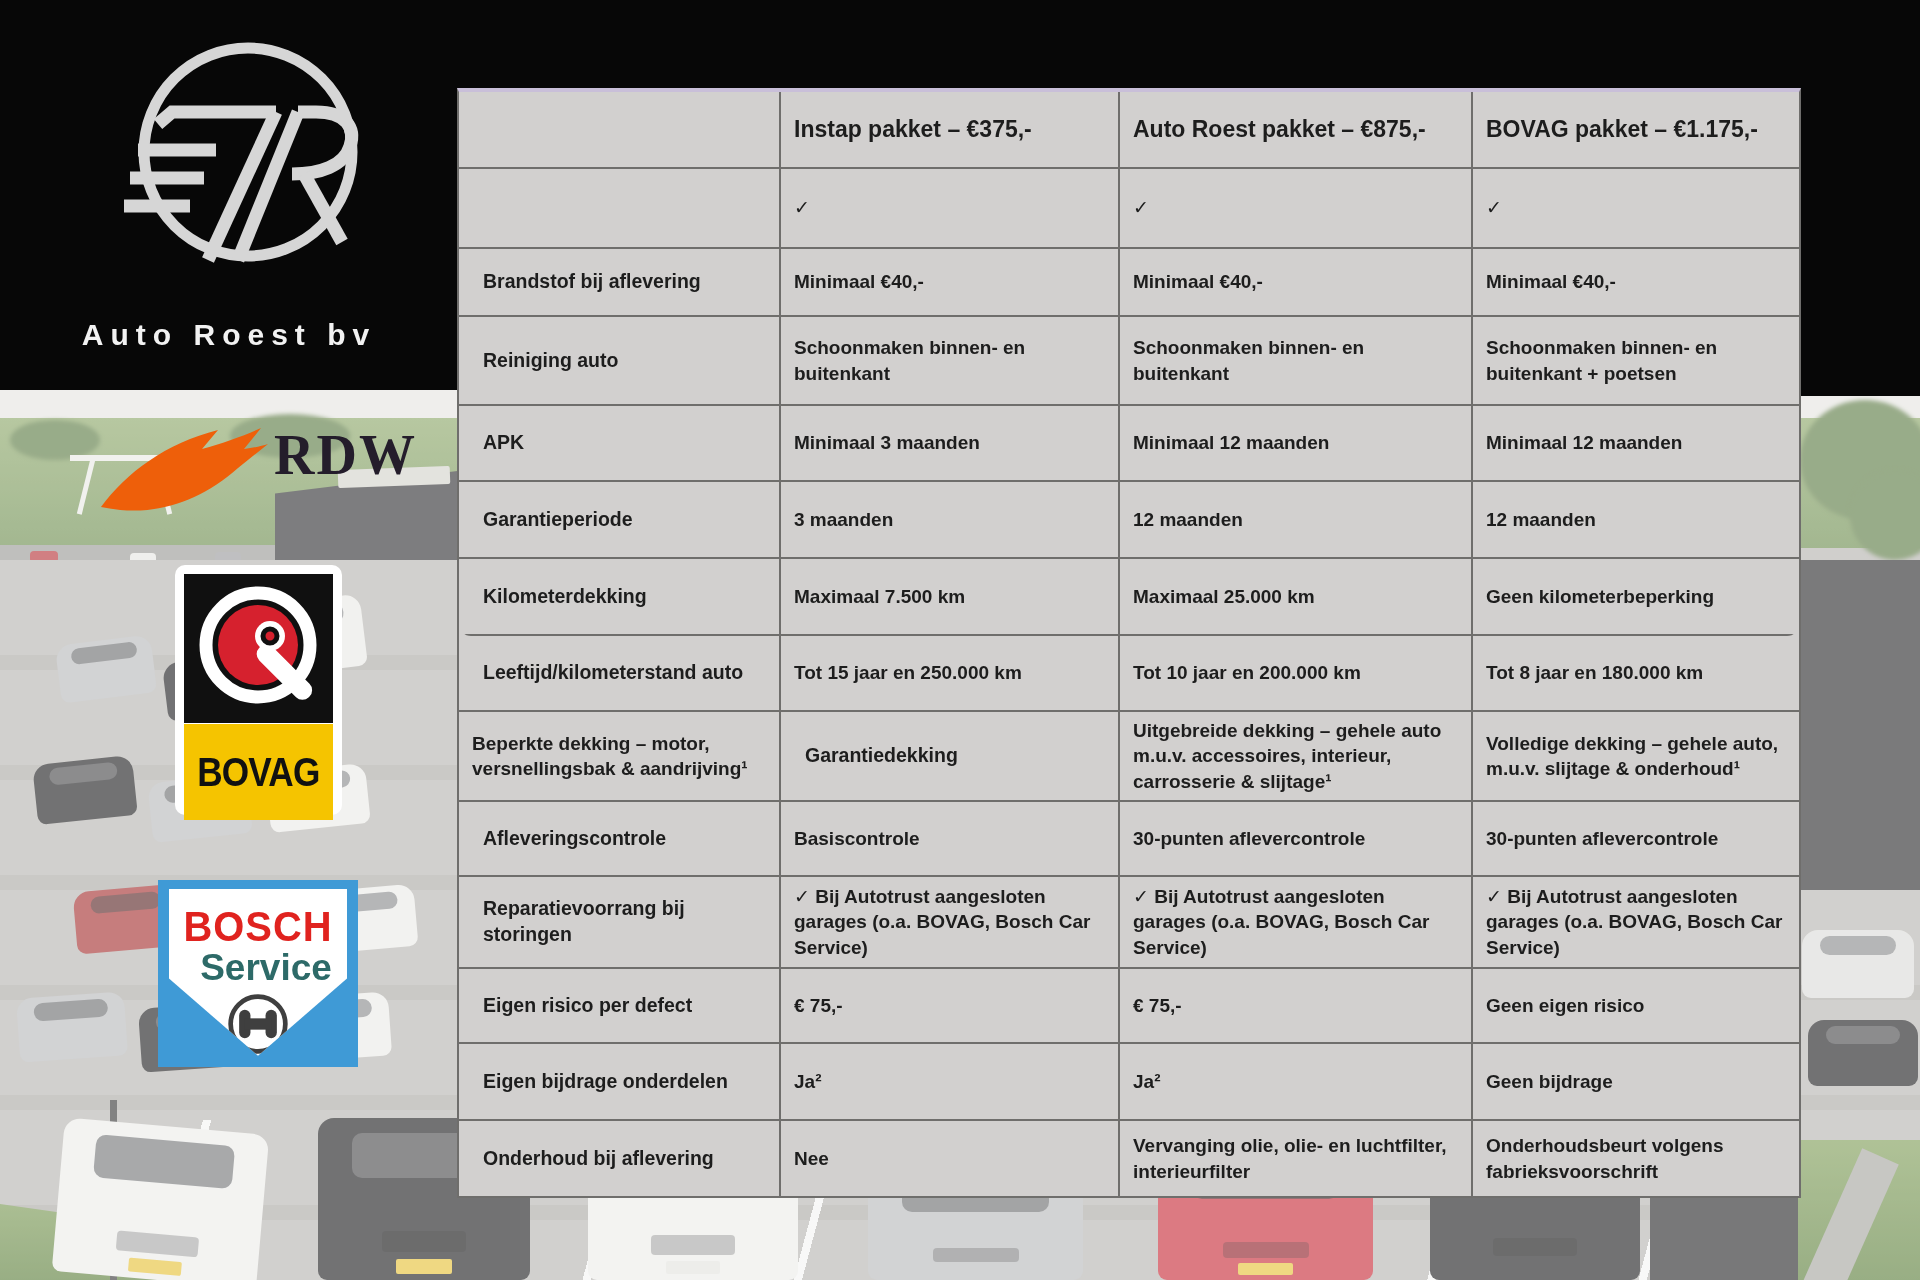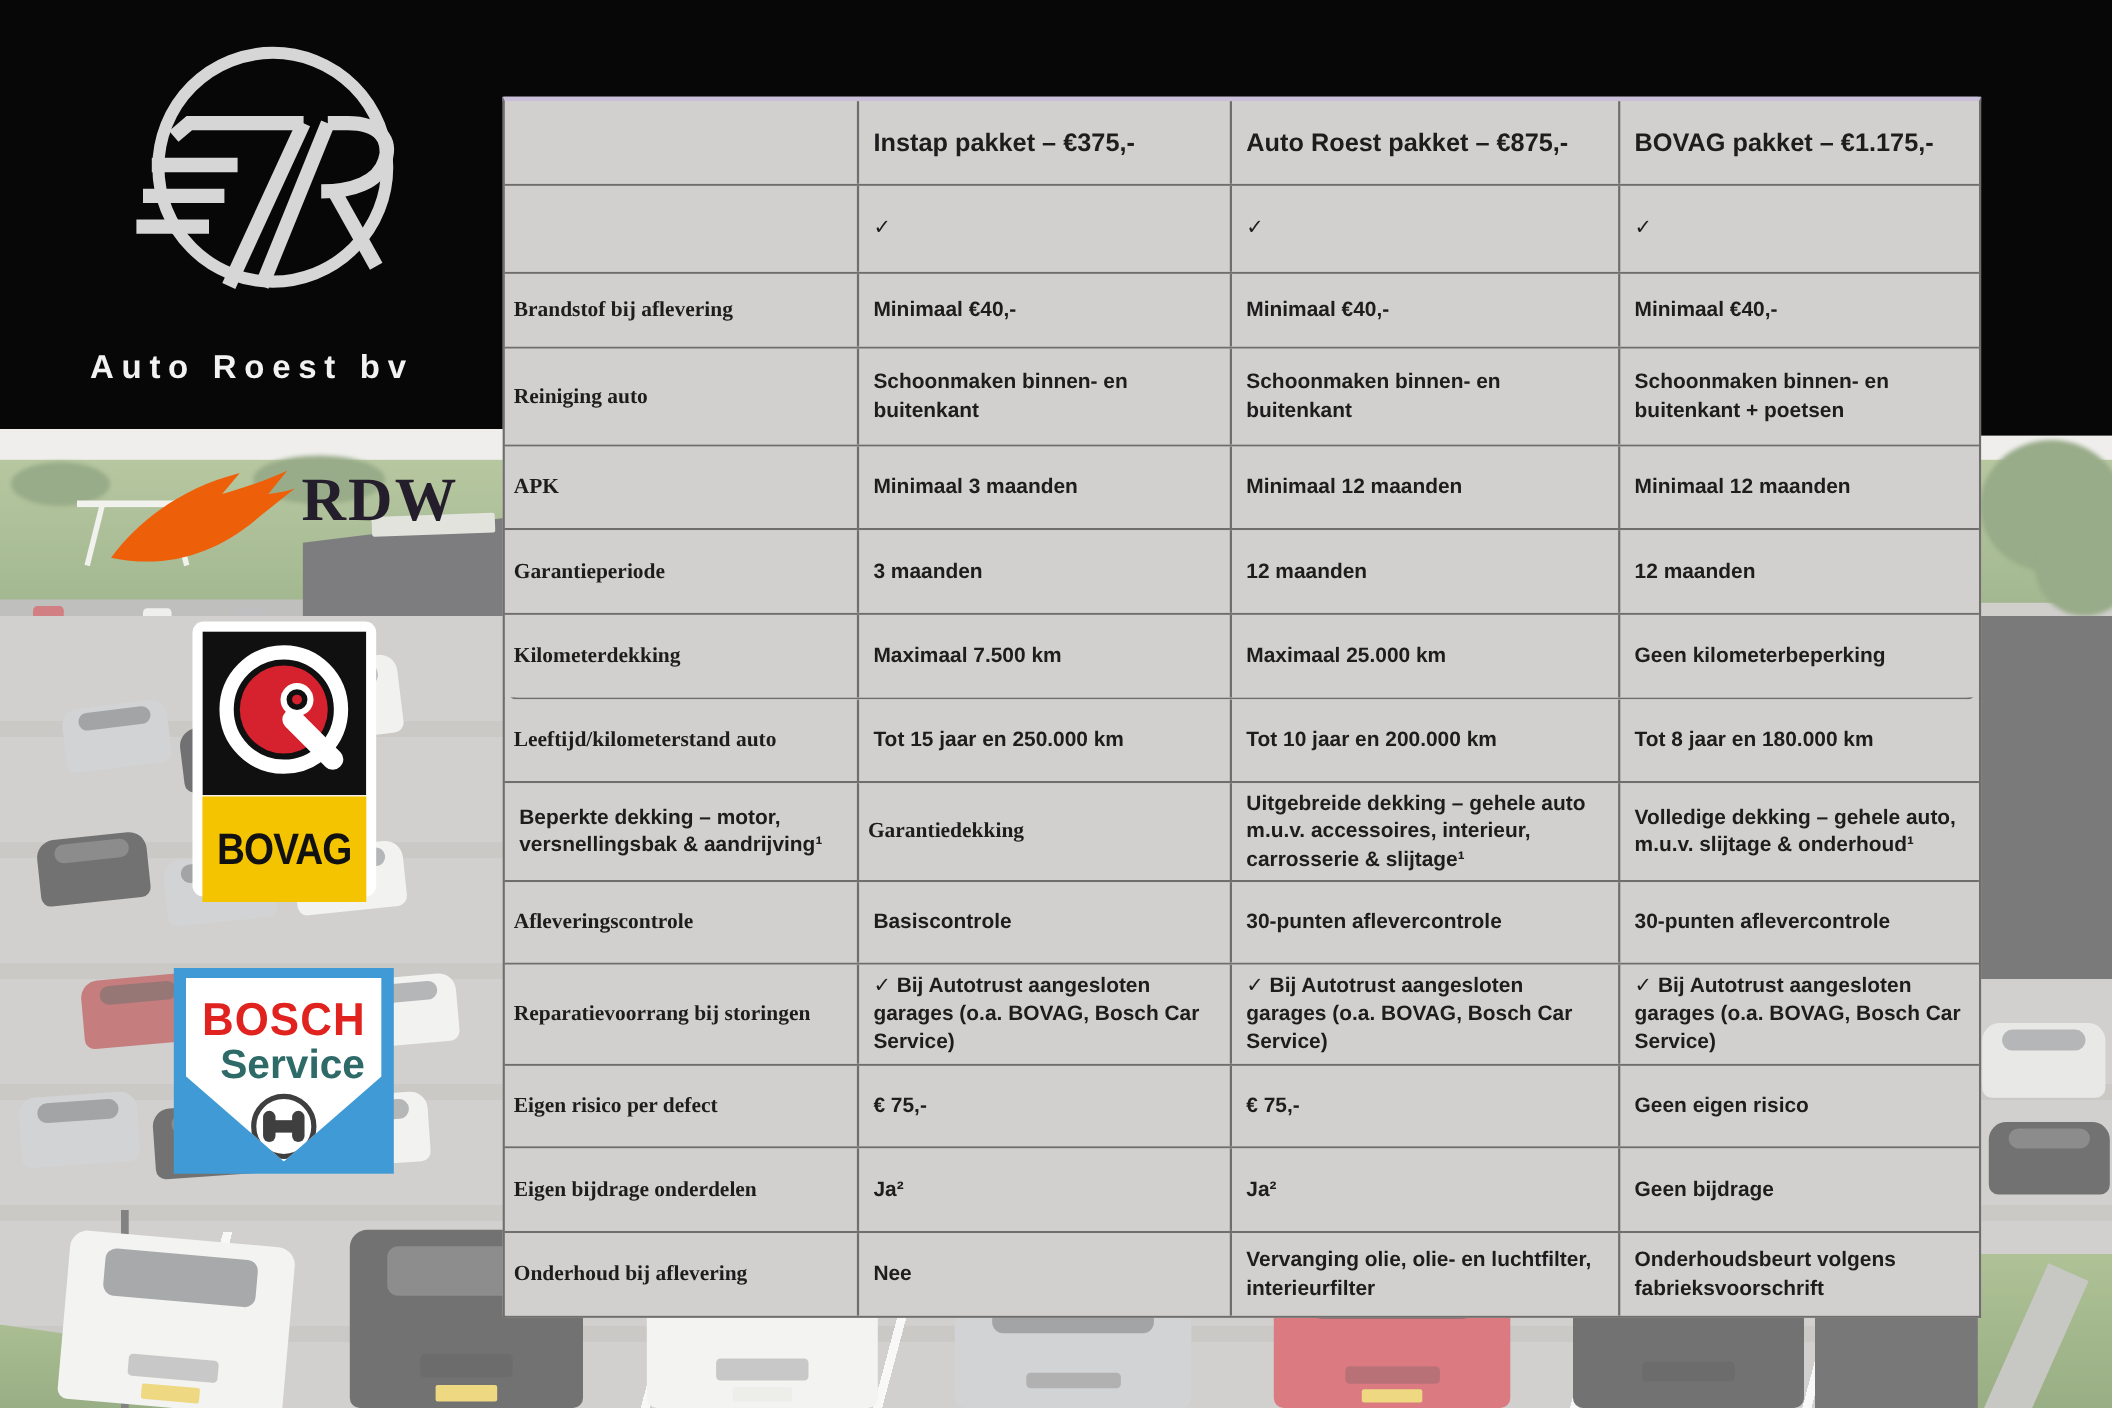--- a/index.html
+++ b/index.html
@@ -65,21 +65,21 @@
             border:2px solid var(--table-border,#6f6e6c);
             border-top:4px solid var(--table-top-accent,#c9bfd9);
             background:var(--table-cell-bg,#d2d0cf);}
   .trow{display:grid;grid-template-columns:320px 339px 353px 328px;
         box-sizing:border-box;border-bottom:2px solid var(--table-border,#6f6e6c);}
   .trow:last-child{border-bottom:none;}
   .cell{box-sizing:border-box;display:flex;align-items:center;
         padding:4px 10px 4px 13px;background:var(--table-cell-bg,#d2d0cf);
         color:var(--table-text,#1d1d1d);font-weight:bold;font-size:19px;line-height:1.32;}
   .cell + .cell{border-left:2px solid var(--table-border,#6f6e6c);}
-  .lcell{font-size:19.5px;padding-left:8px;font-family:Liberation Serif, serif;}
+  .lcell{font-size:19.5px;padding-left:24px;}
   .thead .cell{font-size:23px;}
 </style>
 </head>
 <body>
 
 <div id="photo" class="abs">
   <div class="sky abs"></div>
   <div class="field abs"></div>
   <div class="tree abs" style="left:10px;top:420px;width:90px;height:40px"></div>
   <div class="tree abs" style="left:230px;top:414px;width:120px;height:44px"></div>

